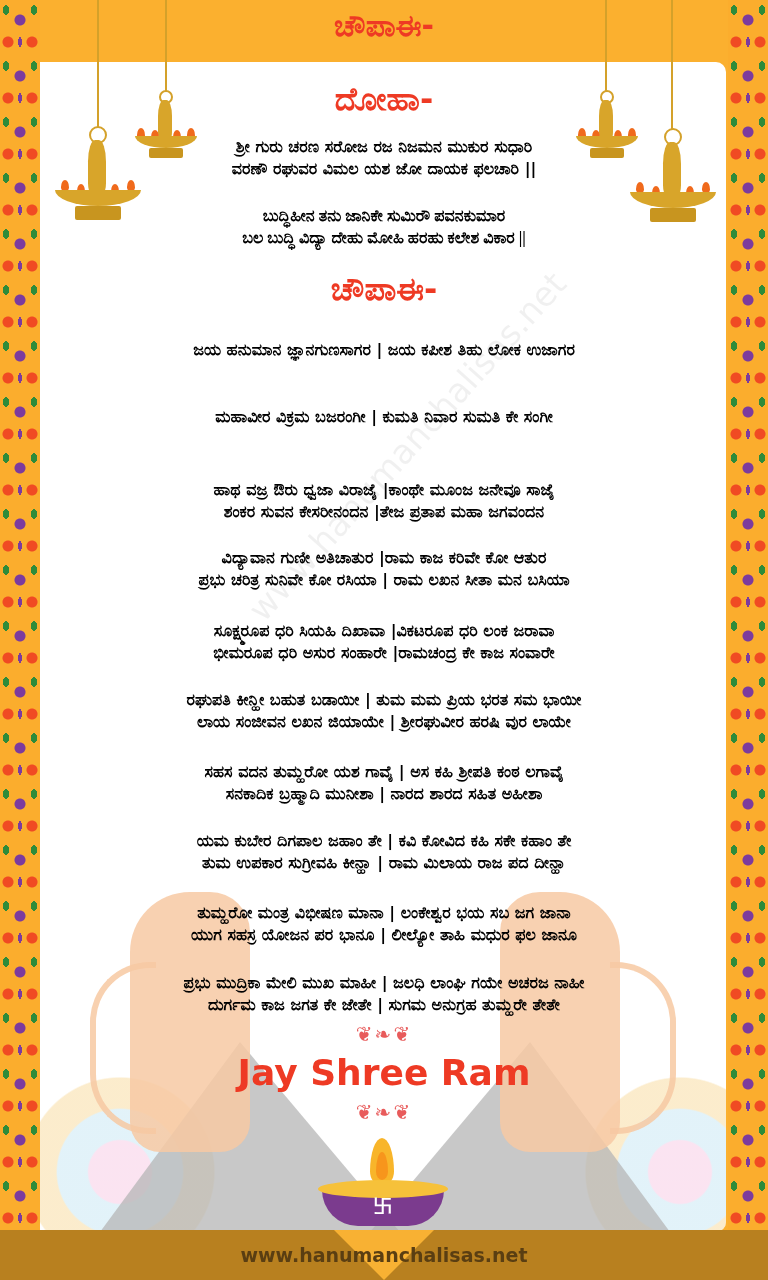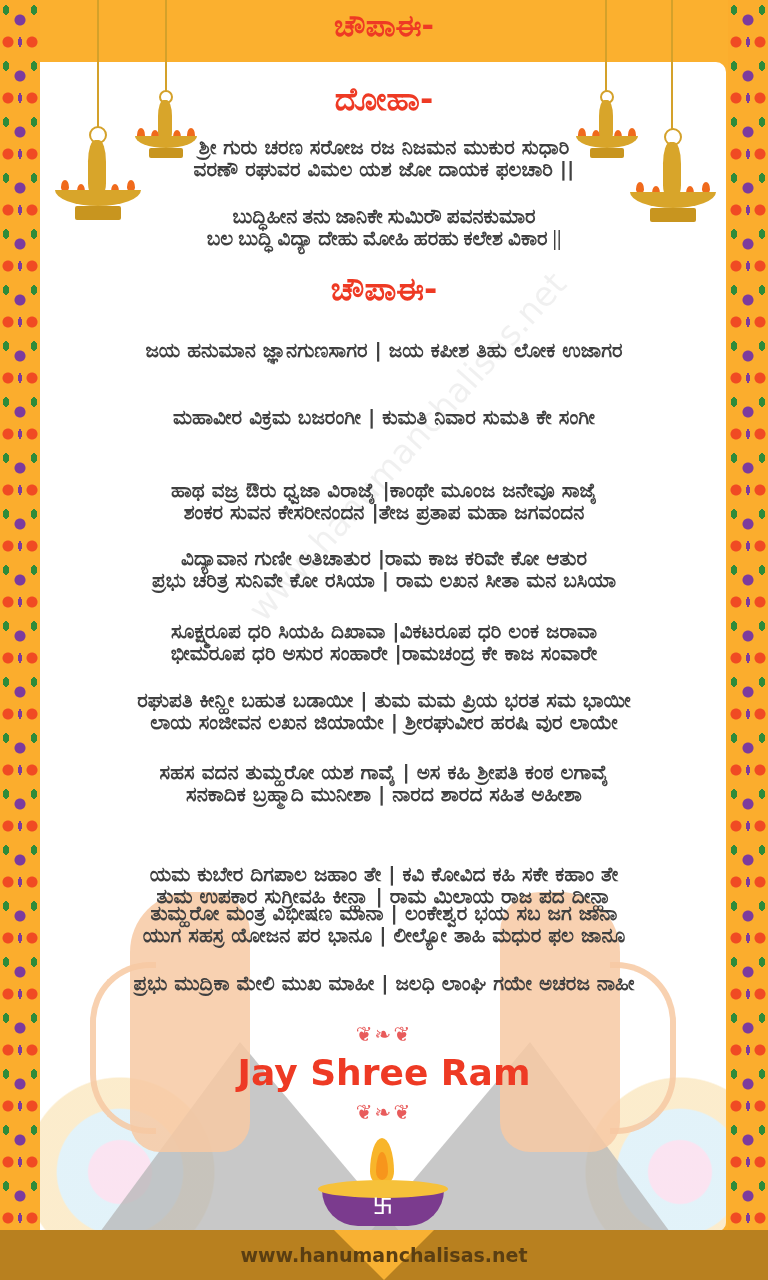--- a/index.html
+++ b/index.html
@@ -16,21 +16,21 @@
     background-size:40px 56px;}
   .border-left{left:0;}
   .border-right{left:728px;}
   .top-band{position:absolute;left:40px;top:0;width:688px;height:62px;background:#fbb02f;}
   .top-title{position:absolute;left:0;right:0;top:8px;text-align:center;font-weight:bold;font-size:30px;color:#ee3a24;}
   .card{position:absolute;left:40px;top:62px;width:686px;height:1170px;background:#fff;border-radius:0 10px 10px 0;overflow:hidden;}
   .footer-band{position:absolute;left:0;top:1230px;width:768px;height:50px;background:#b8801f;}
   .footer-tri{position:absolute;left:334px;top:1230px;width:0;height:0;border-left:50px solid transparent;border-right:50px solid transparent;border-top:50px solid #f8b133;}
   .footer-url{position:absolute;left:0;right:0;top:1244px;text-align:center;font-weight:bold;font-size:19px;color:#5a3e12;}
   .heading{position:absolute;left:0;right:0;text-align:center;font-weight:bold;font-size:32px;color:#ee3a24;}
-  .verse{position:absolute;left:40px;right:40px;text-align:center;font-weight:bold;font-size:20px;line-height:22px;color:#404040;}
+  .verse{position:absolute;left:40px;right:40px;text-align:center;font-weight:bold;font-size:16px;line-height:22px;color:#000000;}
   .verse div{white-space:nowrap;}
   .string{position:absolute;width:2px;background:#d4a12a;}
   .lamp{position:absolute;}
   .lamp .ring{position:absolute;border:2px solid #d4a12a;border-radius:50%;}
   .lamp .stem{position:absolute;background:#d8a52a;border-radius:40% 40% 20% 20%;}
   .lamp .bowl{position:absolute;background:#d8a52a;border-radius:0 0 50% 50%/0 0 100% 100%;}
   .lamp .base{position:absolute;background:#c8951f;border-radius:2px;}
   .flame{position:absolute;width:8px;height:12px;background:#f06a1c;border-radius:50% 50% 50% 50%/60% 60% 40% 40%;}
   .hanuman{position:absolute;background:#f7c9a3;opacity:.85;}
   .ornament{position:absolute;left:0;right:0;text-align:center;color:#e85b5b;font-size:20px;letter-spacing:2px;}
@@ -145,30 +145,31 @@
     <div>ಭೀಮರೂಪ ಧರಿ ಅಸುರ ಸಂಹಾರೇ |ರಾಮಚಂದ್ರ ಕೇ ಕಾಜ ಸಂವಾರೇ</div>
   </div>
 <div class="verse" style="top:689px;">
     <div>ರಘುಪತಿ ಕೀನ್ಹೀ ಬಹುತ ಬಡಾಯೀ | ತುಮ ಮಮ ಪ್ರಿಯ ಭರತ ಸಮ ಭಾಯೀ</div>
     <div>ಲಾಯ ಸಂಜೀವನ ಲಖನ ಜಿಯಾಯೇ | ಶ್ರೀರಘುವೀರ ಹರಷಿ ವುರ ಲಾಯೇ</div>
   </div>
 <div class="verse" style="top:761px;">
     <div>ಸಹಸ ವದನ ತುಮ್ಹರೋ ಯಶ ಗಾವೈ | ಅಸ ಕಹಿ ಶ್ರೀಪತಿ ಕಂಠ ಲಗಾವೈ</div>
     <div>ಸನಕಾದಿಕ ಬ್ರಹ್ಮಾದಿ ಮುನೀಶಾ | ನಾರದ ಶಾರದ ಸಹಿತ ಅಹೀಶಾ</div>
   </div>
-<div class="verse" style="top:830px;margin-top:33px;">
+<div class="verse" style="top:830px;">
     <div>ಯಮ ಕುಬೇರ ದಿಗಪಾಲ ಜಹಾಂ ತೇ | ಕವಿ ಕೋವಿದ ಕಹಿ ಸಕೇ ಕಹಾಂ ತೇ</div>
     <div>ತುಮ ಉಪಕಾರ ಸುಗ್ರೀವಹಿ ಕೀನ್ಹಾ | ರಾಮ ಮಿಲಾಯ ರಾಜ ಪದ ದೀನ್ಹಾ</div>
   </div>
 <div class="verse" style="top:902px;">
     <div>ತುಮ್ಹರೋ ಮಂತ್ರ ವಿಭೀಷಣ ಮಾನಾ | ಲಂಕೇಶ್ವರ ಭಯ ಸಬ ಜಗ ಜಾನಾ</div>
     <div>ಯುಗ ಸಹಸ್ರ ಯೋಜನ ಪರ ಭಾನೂ | ಲೀಲ್ಯೋ ತಾಹಿ ಮಧುರ ಫಲ ಜಾನೂ</div>
   </div>
 <div class="verse" style="top:972px;">
     <div>ಪ್ರಭು ಮುದ್ರಿಕಾ ಮೇಲಿ ಮುಖ ಮಾಹೀ | ಜಲಧಿ ಲಾಂಘಿ ಗಯೇ ಅಚರಜ ನಾಹೀ</div>
+    <div>ದುರ್ಗಮ ಕಾಜ ಜಗತ ಕೇ ಜೇತೇ | ಸುಗಮ ಅನುಗ್ರಹ ತುಮ್ಹರೇ ತೇತೇ</div>
   </div>
 
 <div class="ornament" style="top:1022px;">❦❧❦</div>
 <div class="jsr">Jay Shree Ram</div>
 <div class="ornament" style="top:1100px;">❦❧❦</div>
 
 <div class="diya">
   <div class="fl"></div>
     <div class="fl2"></div>
   <div class="body"></div>

